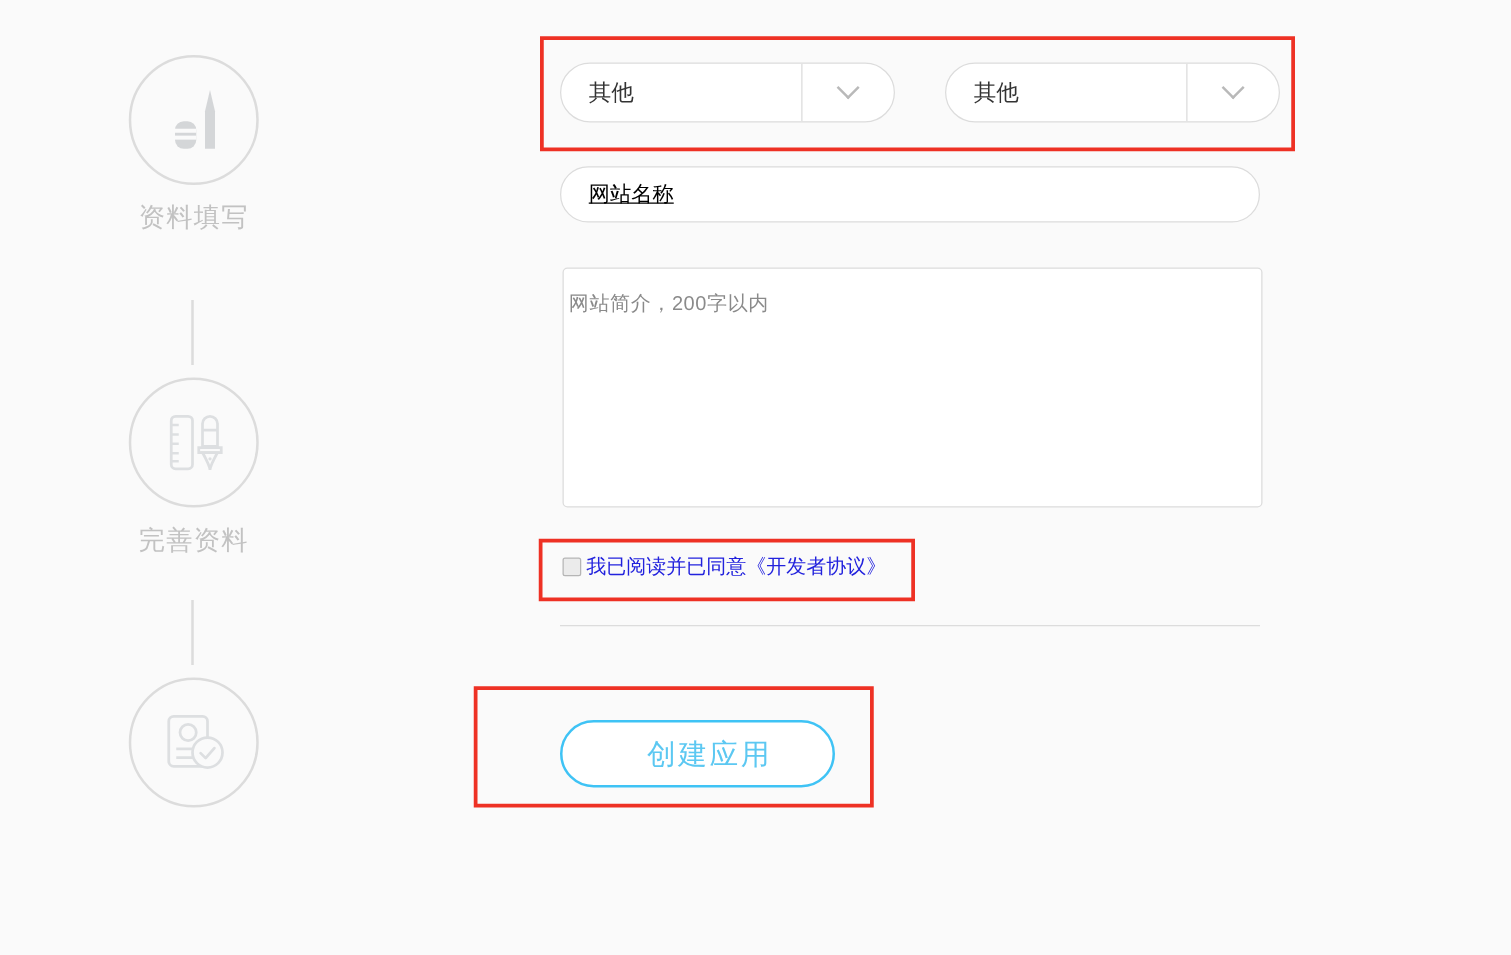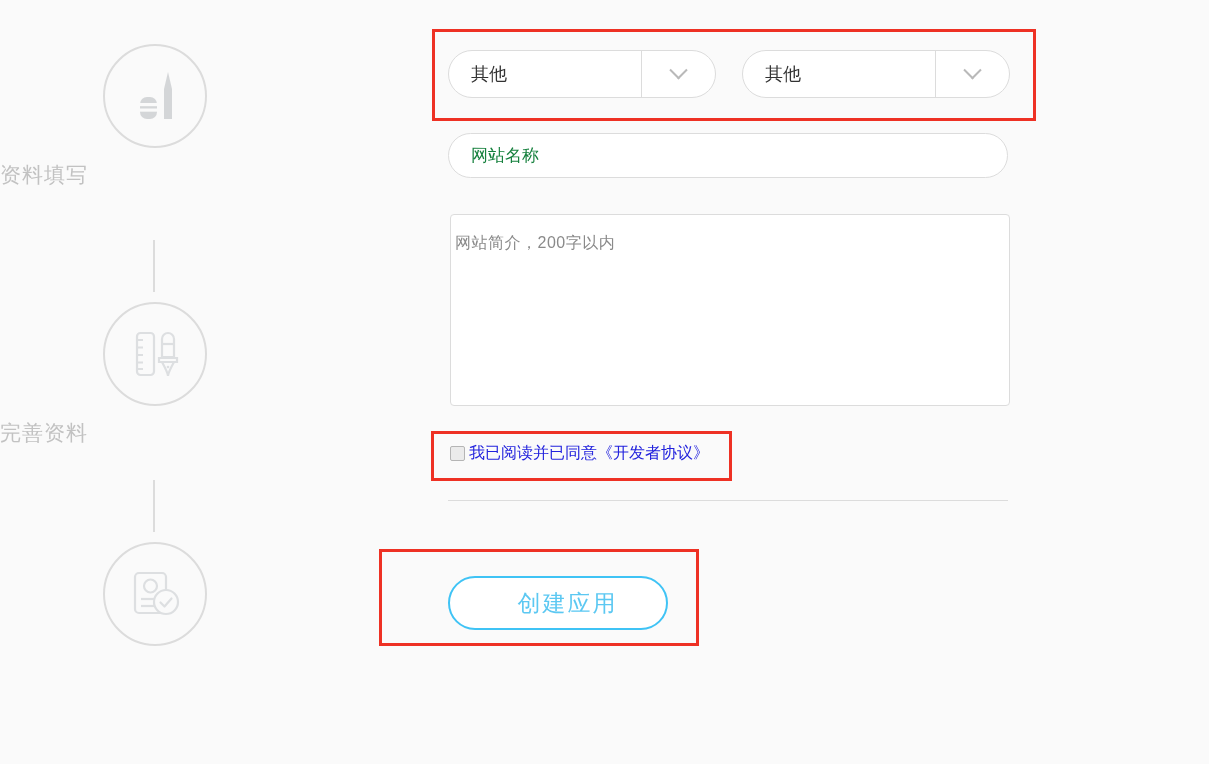--- a/index.html
+++ b/index.html
@@ -21,21 +21,21 @@
   
   .stepper {
     position: absolute;
     left: 0; top: 0;
     width: 310px;
     height: 764px;
   }
   .step {
     position: absolute;
     width: 310px;
-    text-align: left;
+    text-align: center;
   }
   .step-circle {
     width: 104px;
     height: 104px;
     margin: 0 auto;
     border: 2px solid #dcdcdc;
     border-radius: 50%;
     display: flex;
     align-items: center;
     justify-content: center;
@@ -67,21 +67,21 @@
     position: absolute;
     left: 448px;
     top: 0;
     width: 600px;
   }
 
   .select-row {
     position: absolute;
     left: 0; top: 50px;
     display: flex;
-    gap: 26px;
+    gap: 40px;
   }
   .select-box {
     width: 268px;
     height: 48px;
     border: 1px solid #dcdcdc;
     border-radius: 24px;
     background: #fff;
     display: flex;
     align-items: stretch;
     overflow: hidden;
@@ -115,21 +115,22 @@
     height: 45px;
     border: 1px solid #dcdcdc;
     border-radius: 23px;
     background: #fff;
     display: flex;
     align-items: center;
     padding-left: 22px;
   }
   .text-input .ph {
     font-size: 17px;
-    color: #15803d;
+    color: #000000;
+    text-decoration: underline;
   }
 
   .textarea-box {
     position: absolute;
     left: 2px; top: 214px;
     width: 560px;
     height: 192px;
     border: 1px solid #dcdcdc;
     border-radius: 4px;
     background: #fff;

